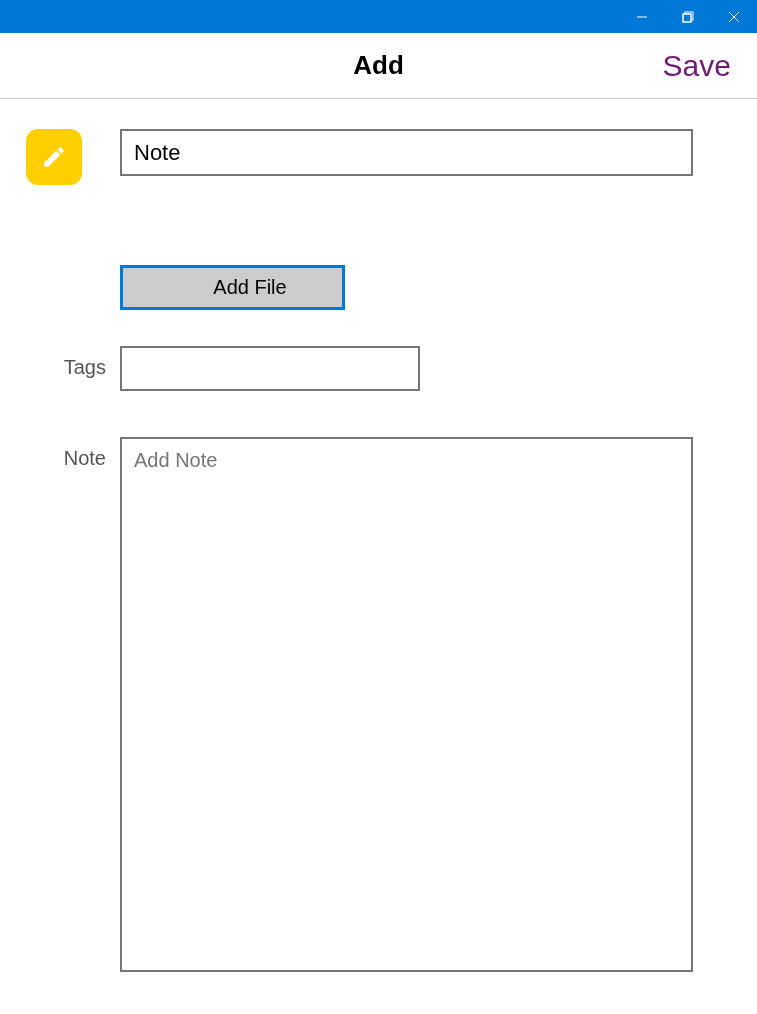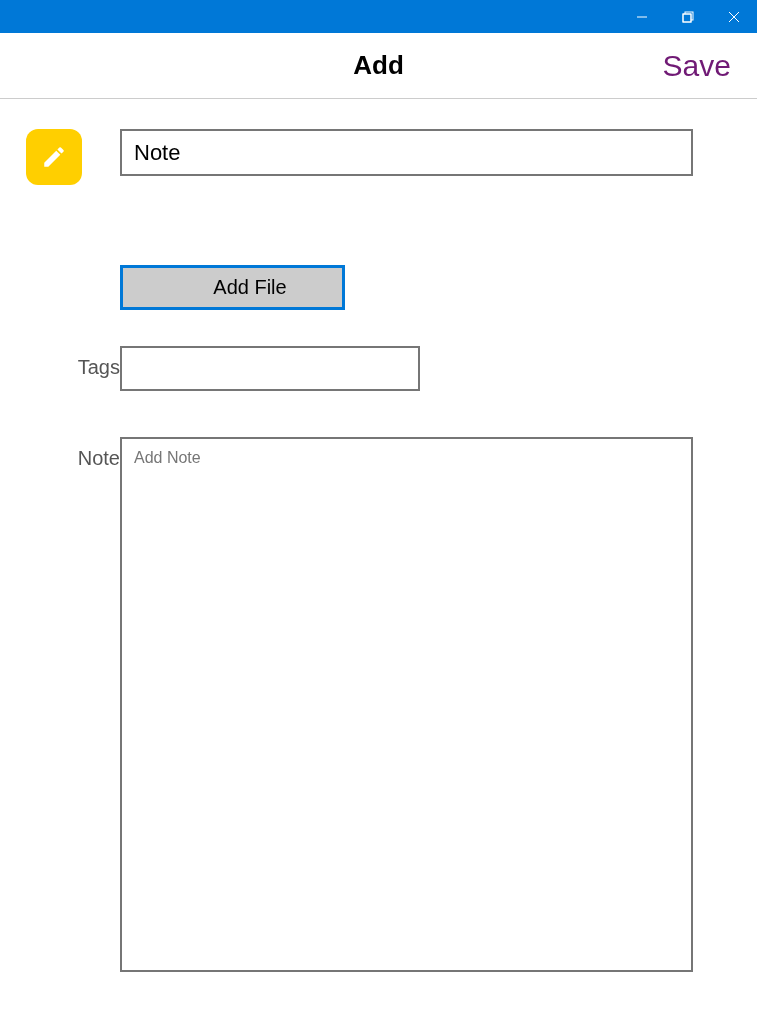--- a/index.html
+++ b/index.html
@@ -68,21 +68,21 @@
     .row {
       display: flex;
       align-items: flex-start;
       margin-bottom: 10px;
     }
     .label-col {
       width: 98px;
       text-align: right;
       font-size: 20px;
       color: #555555;
-      padding-right: 0;
+      padding-right: 14px;
       padding-top: 10px;
     }
     .icon-col {
       width: 98px;
       display: flex;
       align-items: flex-start;
       justify-content: flex-start;
       padding-left: 4px;
     }
     .note-icon {
@@ -131,21 +131,21 @@
       border: 2px solid #767676;
       font-size: 18px;
       padding: 0 10px;
       background: #ffffff;
     }
     .spacer-3 { height: 36px; }
     .notes-textarea {
       width: 573px;
       height: 535px;
       border: 2px solid #767676;
-      font-size: 16px;
+      font-size: 20px;
       padding: 10px 12px;
       color: #000000;
       background: #ffffff;
       resize: none;
       font-family: "Segoe UI", Tahoma, sans-serif;
     }
     .notes-textarea::placeholder { color: #767676; }
   </style>
 </head>
 <body>

